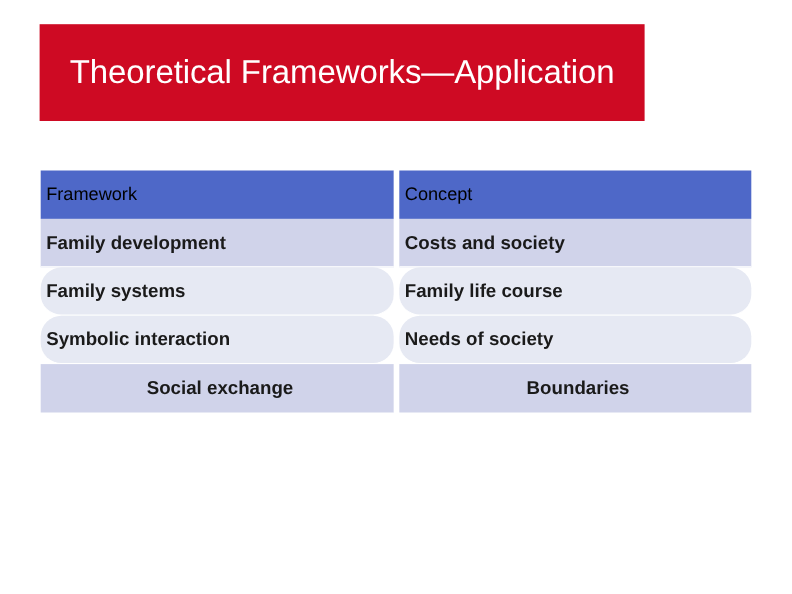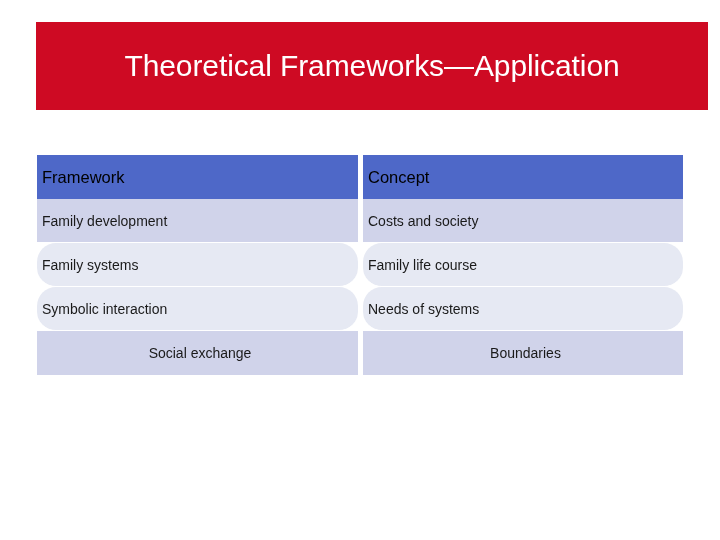--- a/index.html
+++ b/index.html
@@ -23,21 +23,21 @@
     width: 720px;
     height: 540px;
     background: #ffffff;
   }
 
   
   .title-banner {
     position: absolute;
     left: 36px;
     top: 22px;
-    width: 672px;
+    width: 550px;
     height: 88px;
     background: #ce0a23;
     display: flex;
     flex-direction: column;
     align-items: center;
     justify-content: center;
     box-sizing: border-box;
     padding: 0 6px;
   }
   .title-line {
@@ -67,22 +67,22 @@
   table.matrix col.c1 { width: 321px; }
   table.matrix col.gap { width: 5px; }
   table.matrix col.c2 { width: 320px; }
 
   table.matrix td, table.matrix th {
     height: 44px;
     padding: 0 0 0 5px;
     margin: 0;
     text-align: left;
     vertical-align: middle;
-    font-size: 14px;
-    font-weight: 400;
+    font-size: 17px;
+    font-weight: 700;
     color: #1a1a1a;
     box-sizing: border-box;
     overflow: hidden;
     white-space: nowrap;
   }
   table.matrix td.spacer,
   table.matrix th.spacer {
     padding: 0;
     background: #ffffff !important;
   }
@@ -132,21 +132,21 @@
           <td>Costs and society</td>
         </tr>
         <tr class="row-light">
           <td>Family systems</td>
           <td class="spacer"></td>
           <td>Family life course</td>
         </tr>
         <tr class="row-light">
           <td>Symbolic interaction</td>
           <td class="spacer"></td>
-          <td>Needs of systems</td>
+          <td>Needs of society</td>
         </tr>
         <tr class="row-dark last-row">
           <td>Social exchange</td>
           <td class="spacer"></td>
           <td>Boundaries</td>
         </tr>
       </tbody>
     </table>
   </div>
 

